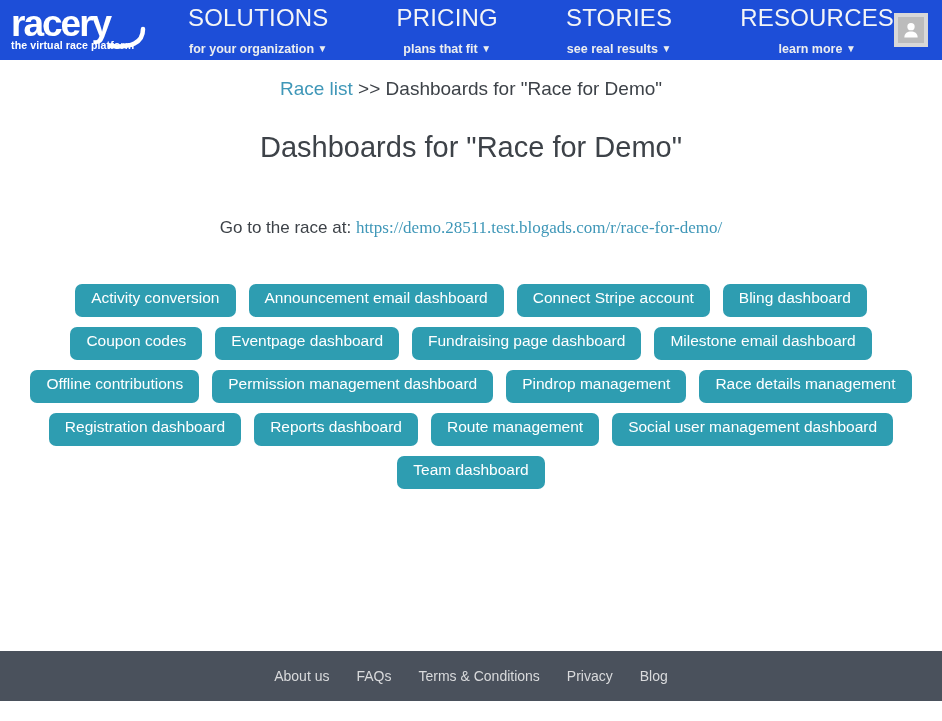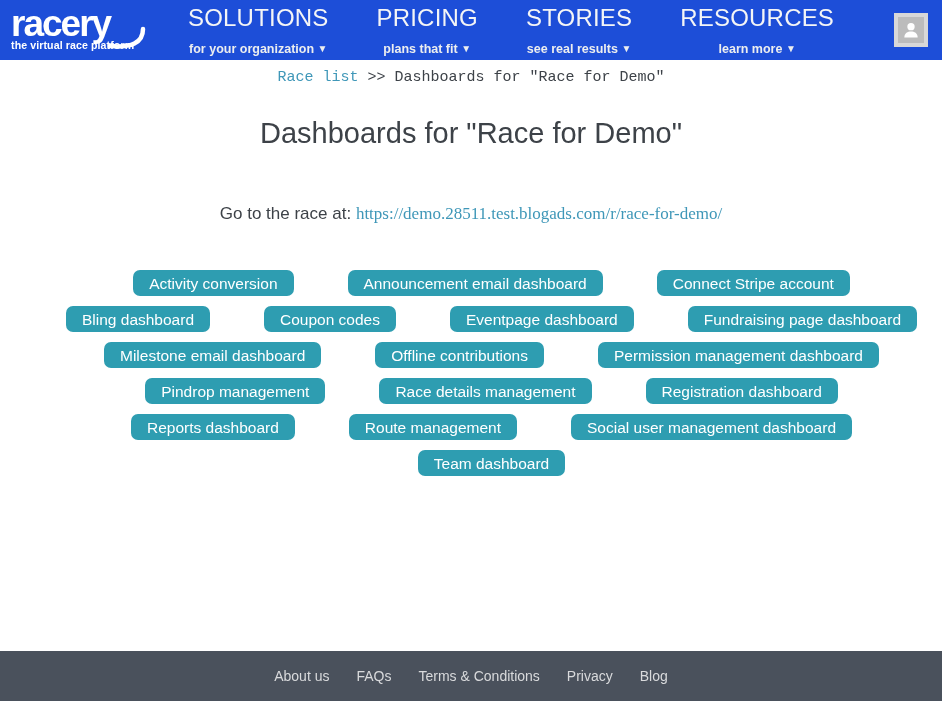--- a/index.html
+++ b/index.html
@@ -14,21 +14,21 @@
 
   
   .header {
     height: 60px;
     background: #1d4ed8;
     display: flex;
     align-items: center;
     padding: 0 12px 0 10px;
   }
   .logo { width: 160px; flex: 0 0 auto; cursor: pointer; }
-  .nav { display: flex; align-items: center; gap: 48px; margin-left: 18px; }
+  .nav { display: flex; align-items: center; gap: 68px; margin-left: 18px; }
   .nav-item { text-align: center; color: #f4f5f6; cursor: pointer; }
   .nav-main {
     font-size: 24px;
     font-weight: 400;
     letter-spacing: 0.2px;
     line-height: 26px;
     color: #f4f5f6;
   }
   .nav-sub {
     font-size: 12.5px;
@@ -50,24 +50,23 @@
     background: #bcbcbc;
     display: flex; align-items: center; justify-content: center;
   }
 
   
   .main {
     height: 591px;
     text-align: center;
   }
   .breadcrumb {
-    padding-top: 9px;
-    font-size: 15px;
+    padding-top: 18px;
+    font-size: 19px;
     color: #3d4248;
-    font-family: Liberation Mono, monospace;
   }
   .breadcrumb a {
     color: #3f97b8;
     text-decoration: none;
     cursor: pointer;
   }
   .page-title {
     margin-top: 31px;
     font-size: 29px;
     font-weight: 400;
@@ -92,26 +91,25 @@
     justify-content: center;
     column-gap: 13px;
     row-gap: 10px;
   }
   .dash-btn {
     display: inline-block;
     background: #2e9db1;
     color: #ffffff;
     font-size: 15.5px;
     line-height: 18px;
-    padding: 5px 16px 3px;
+    padding: 5px 16px 10px;
     border-radius: 7px;
     text-decoration: none;
     cursor: pointer;
     white-space: nowrap;
-    margin-left: 41px;
   }
 
   
   .footer {
     height: 50px;
     background: #4a515c;
     display: flex;
     align-items: center;
     justify-content: center;
     gap: 27px;

